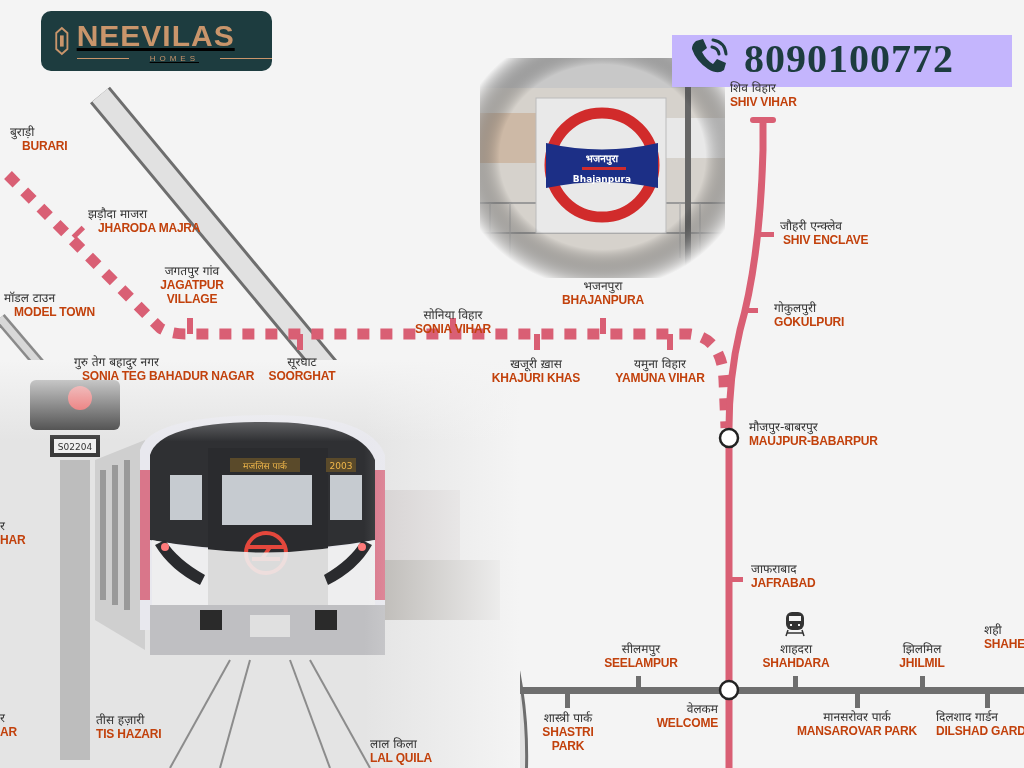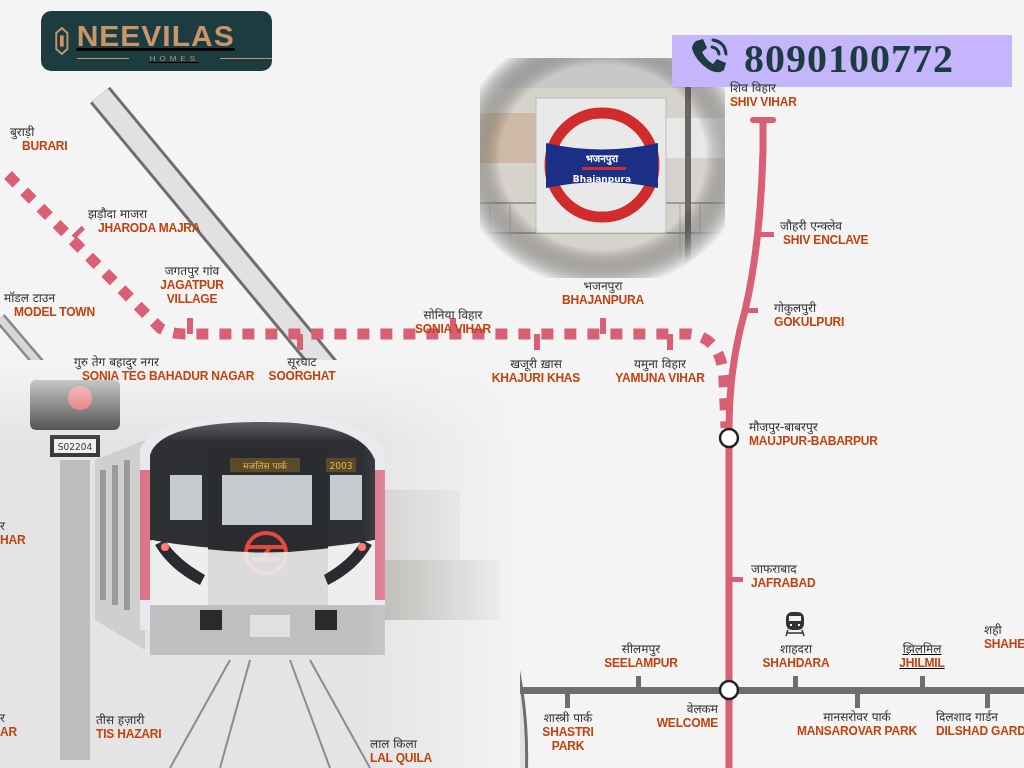--- a/index.html
+++ b/index.html
@@ -292,21 +292,21 @@
   <span class="en">SEELAMPUR</span>
 </div>
 <div class="station right" style="left:640px; top:703px; width:78px;">
   <span class="hi">वेलकम</span>
   <span class="en">WELCOME</span>
 </div>
 <div class="station center" style="left:754px; top:643px; width:84px;">
   <span class="hi">शाहदरा</span>
   <span class="en">SHAHDARA</span>
 </div>
-<div class="station center" style="left:886px; top:643px; width:72px;text-decoration:underline;">
+<div class="station center" style="left:886px; top:643px; width:72px;">
   <span class="hi">झिलमिल</span>
   <span class="en">JHILMIL</span>
 </div>
 <div class="station" style="left:984px; top:624px;">
   <span class="hi">शही</span>
   <span class="en">SHAHE</span>
 </div>
 <div class="station center" style="left:794px; top:711px; width:126px;">
   <span class="hi">मानसरोवर पार्क</span>
   <span class="en">MANSAROVAR PARK</span>

